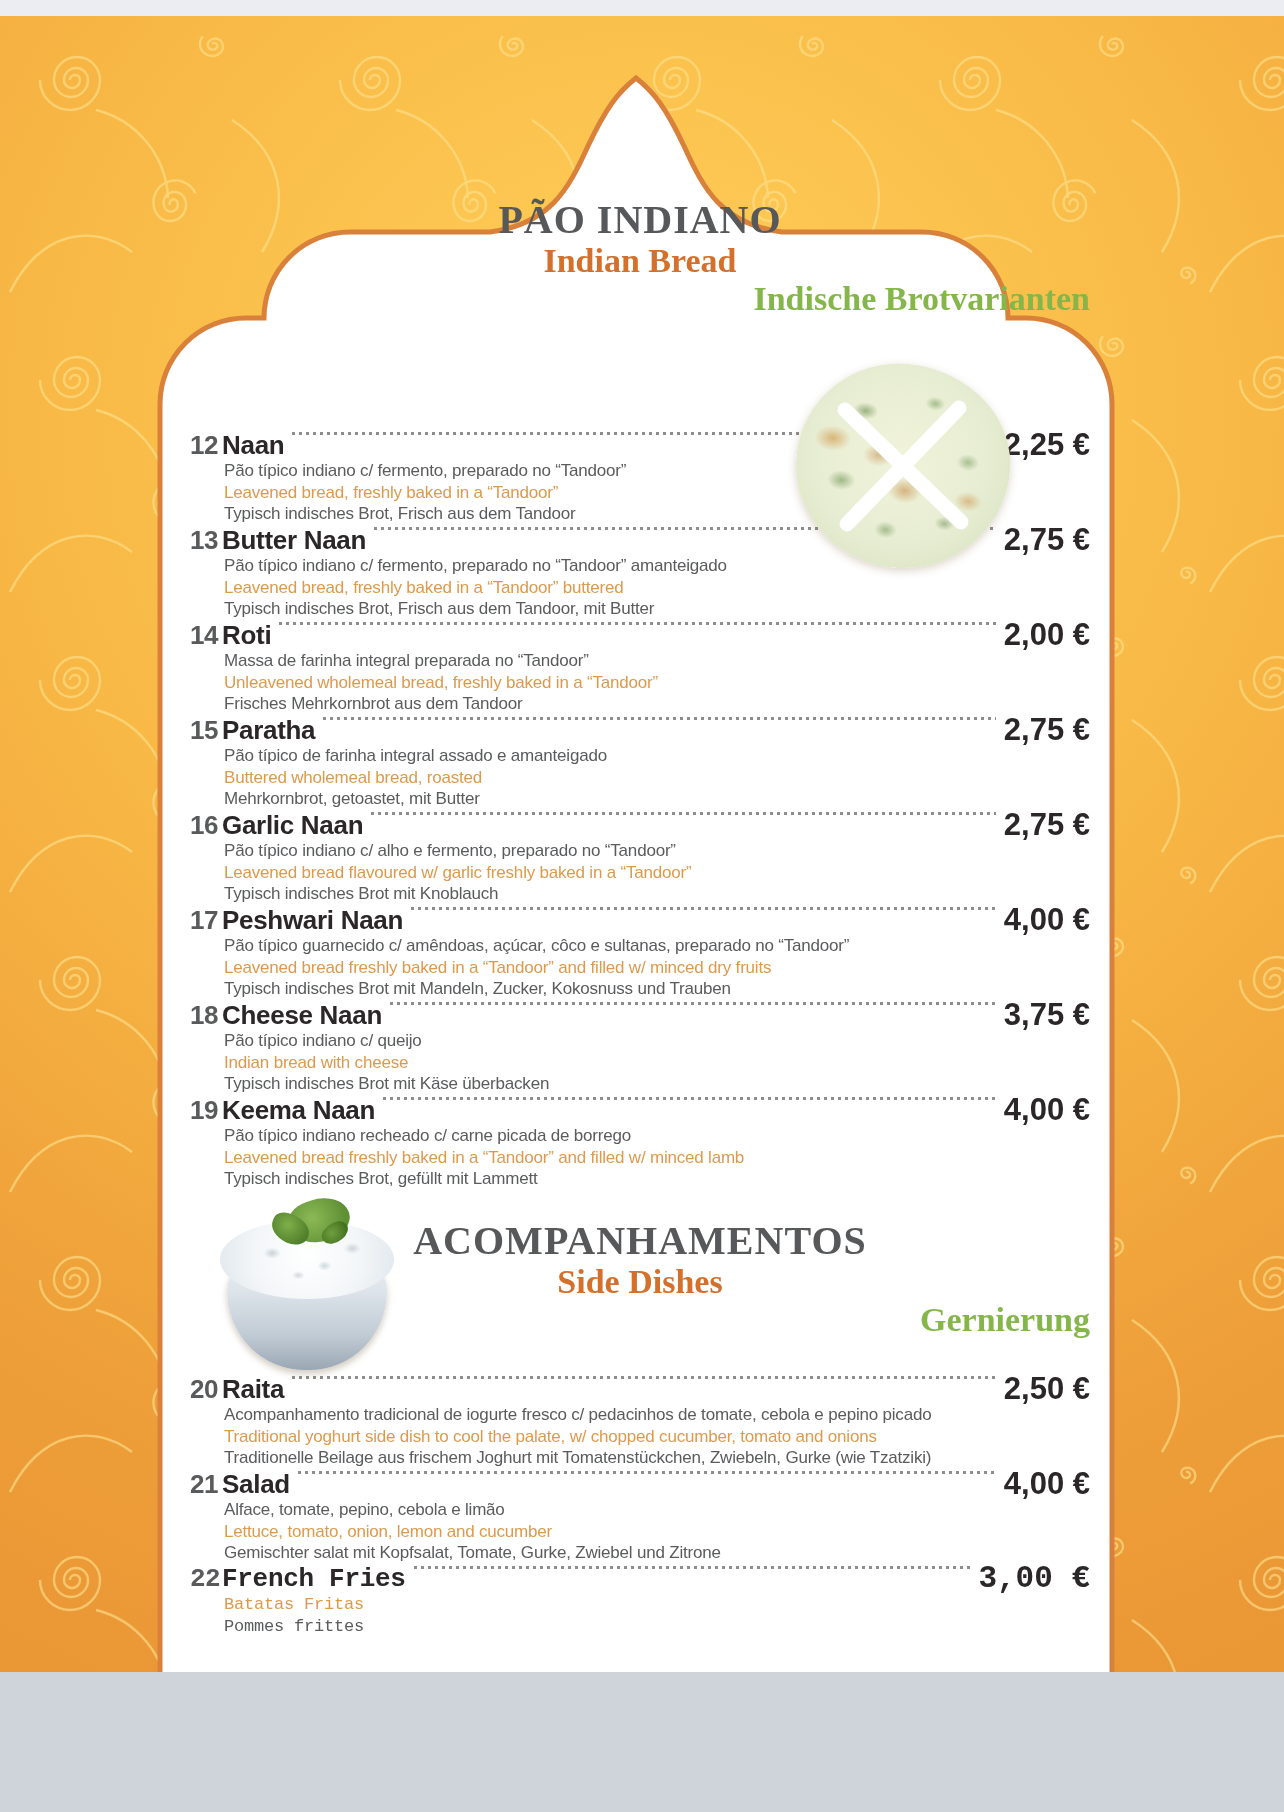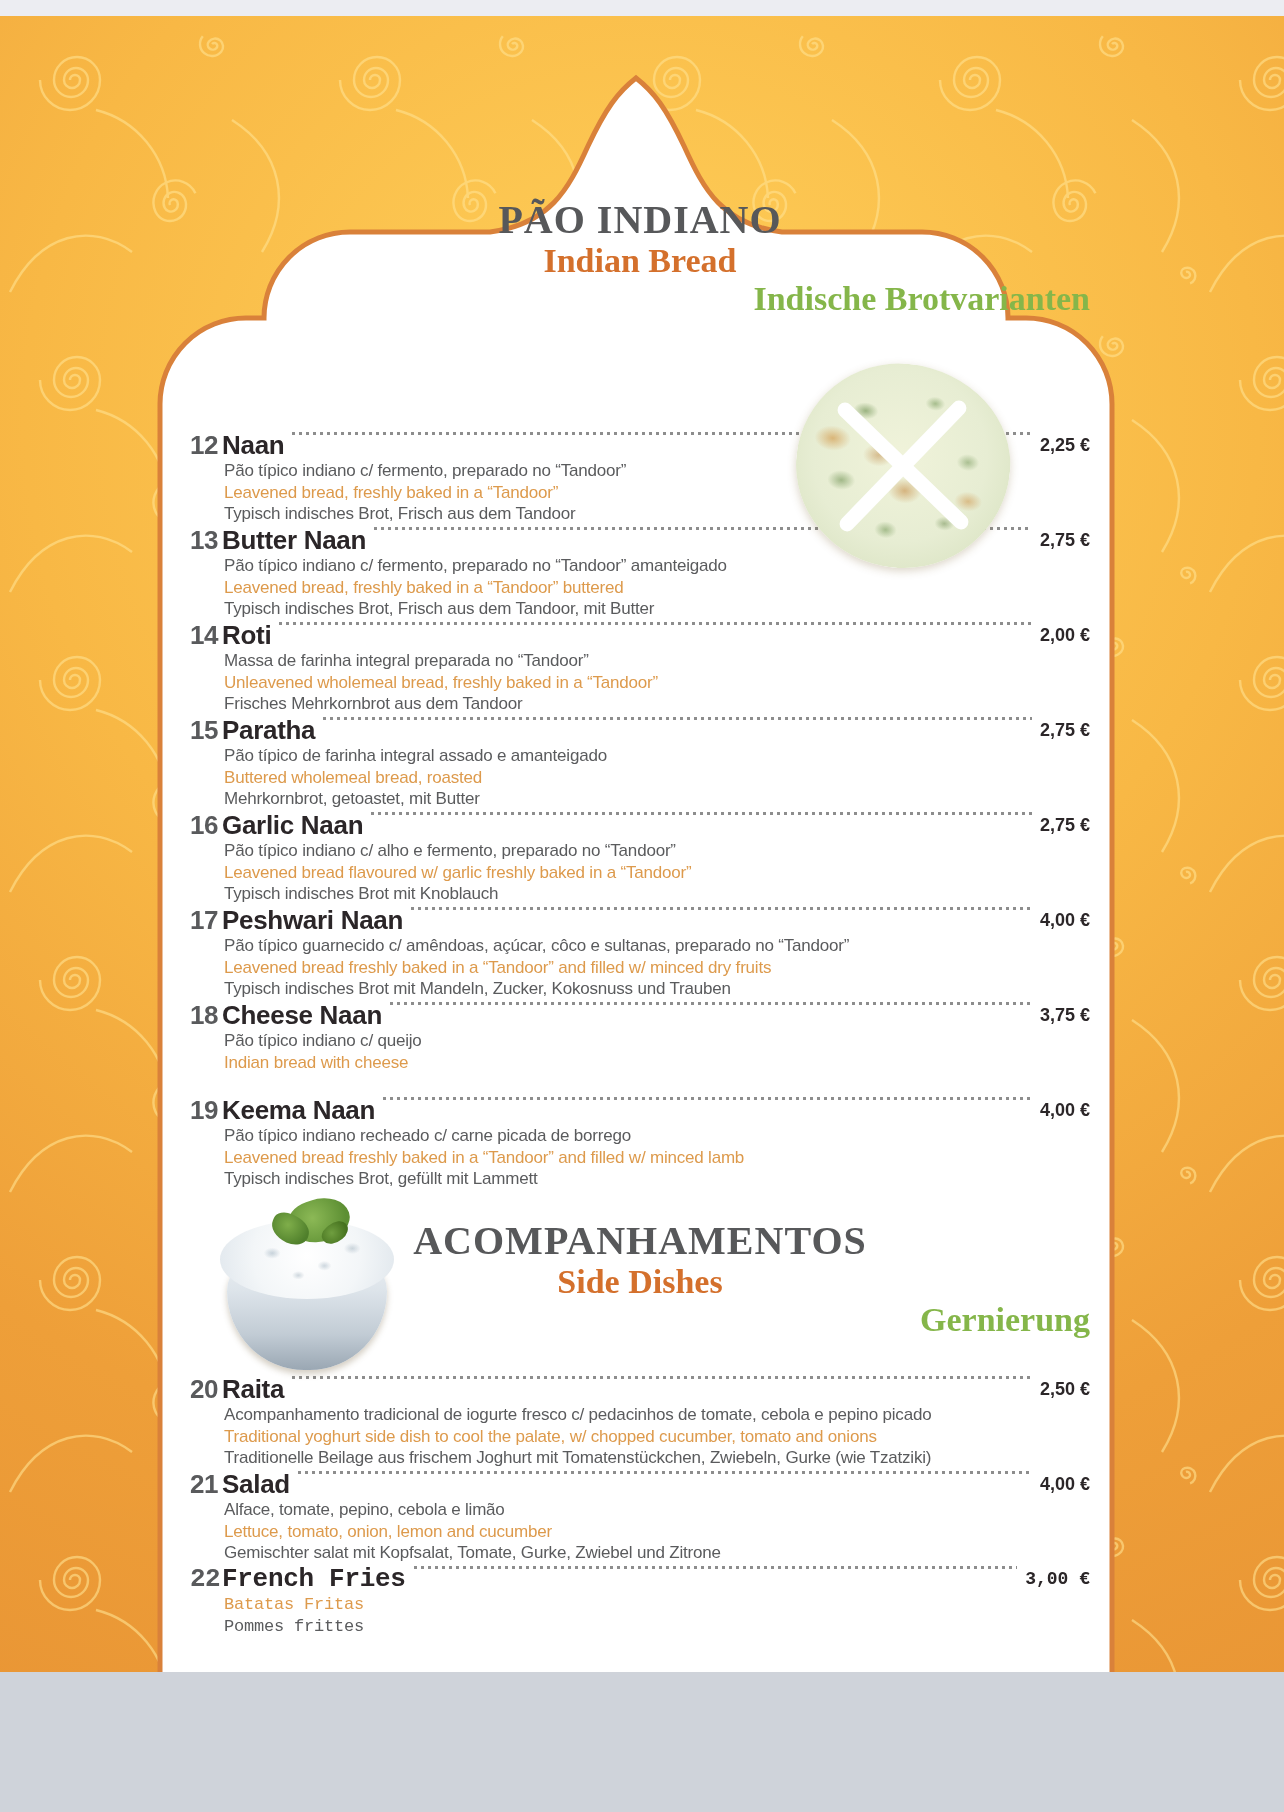--- a/index.html
+++ b/index.html
@@ -25,21 +25,21 @@
   .items.sec2{margin-top:35px;}
 
   .item{height:95px;overflow:visible;}
   .item.short{height:72px;font-family:Liberation Mono, monospace;}
   .title-row{display:flex;height:30px;}
   .num{width:32px;flex:0 0 32px;font-size:26px;line-height:30px;font-weight:bold;color:#595a5c;letter-spacing:-0.5px;}
   .name{font-size:26px;line-height:30px;font-weight:bold;color:#2b2628;letter-spacing:-0.3px;white-space:nowrap;}
   .dots{flex:1 1 auto;height:5px;margin:0 8px 5px 6px;
         background-image:radial-gradient(circle, #8d8d8d 1.5px, transparent 1.8px);
         background-size:7px 5px;background-repeat:repeat-x;background-position:0 1px;}
-  .price{font-size:18px;line-height:30px;font-weight:bold;color:#2b2628;white-space:nowrap;}
+  .price{font-size:31px;line-height:30px;font-weight:bold;color:#2b2628;white-space:nowrap;}
   .desc{padding-left:34px;font-size:17px;line-height:21.7px;letter-spacing:-0.2px;white-space:nowrap;}
   .desc.muted{color:#5a5b5d;}
   .desc.accent{color:#dd9a4c;}
 
   .naan-photo{position:absolute;left:636px;top:316px;width:214px;height:204px;z-index:4;transform:rotate(6deg);}
   .naan-body{position:absolute;inset:0;border-radius:48% 52% 50% 50%/50% 48% 52% 50%;
     background:
       radial-gradient(18px 12px at 30% 25%, rgba(90,130,60,.55), transparent 70%),
       radial-gradient(14px 10px at 62% 18%, rgba(100,140,70,.5), transparent 70%),
       radial-gradient(16px 12px at 80% 45%, rgba(95,135,65,.45), transparent 70%),
@@ -199,20 +199,21 @@
         </div>
         <div class="item">
     <div class="title-row">
       <span class="num">18</span>
       <span class="name">Cheese Naan</span>
       <span class="dots"></span>
       <span class="price">3,75 €</span>
     </div>
   <div class="desc muted">Pão típico indiano c/ queijo</div>
           <div class="desc accent">Indian bread with cheese</div>
+          <div class="desc muted">Typisch indisches Brot mit Käse überbacken</div>
         </div>
         <div class="item">
     <div class="title-row">
       <span class="num">19</span>
       <span class="name">Keema Naan</span>
       <span class="dots"></span>
       <span class="price">4,00 €</span>
     </div>
   <div class="desc muted">Pão típico indiano recheado c/ carne picada de borrego</div>
           <div class="desc accent">Leavened bread freshly baked in a “Tandoor” and filled w/ minced lamb</div>

